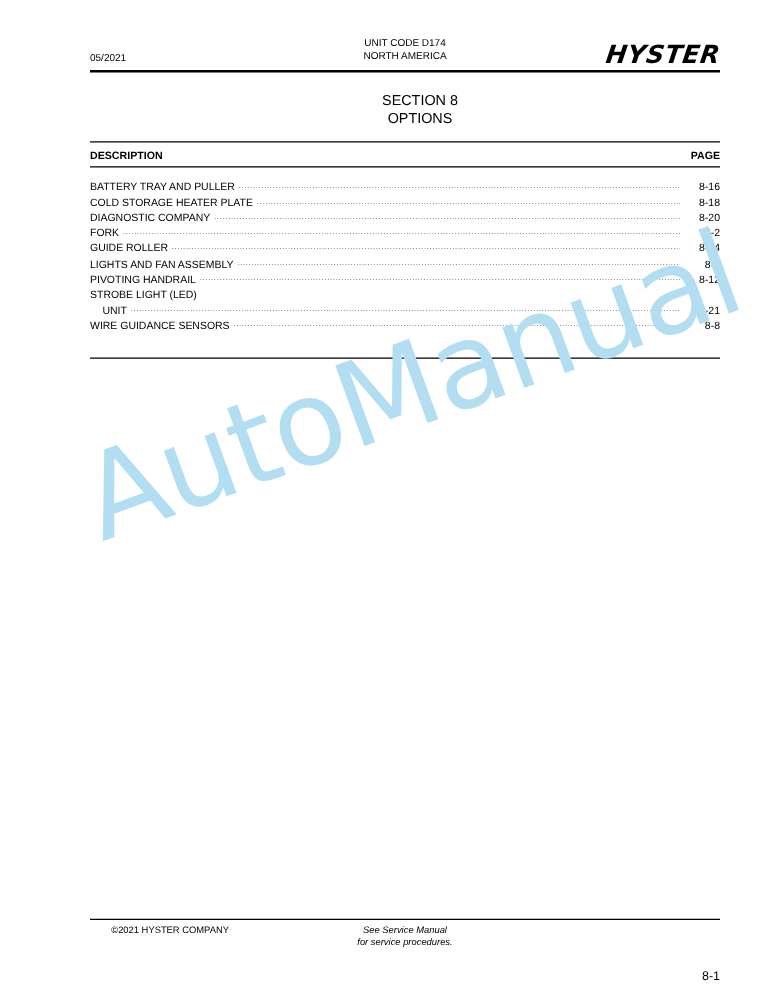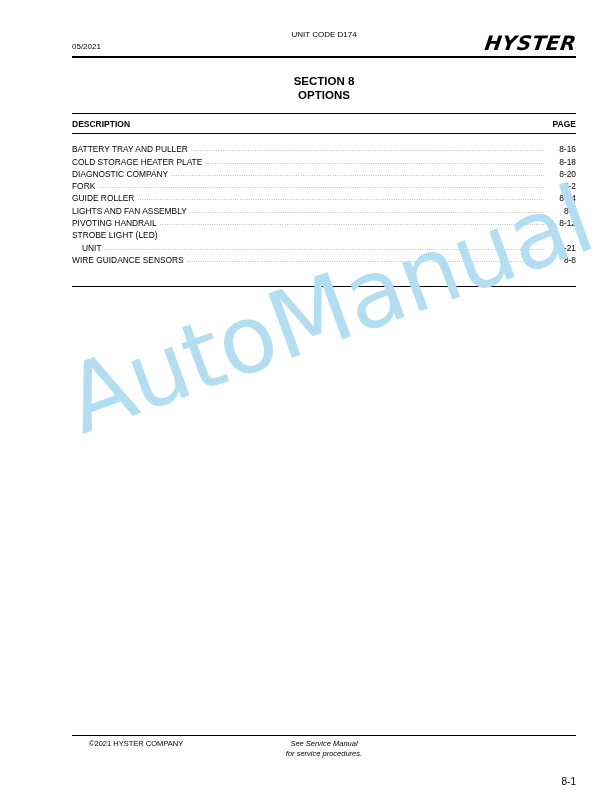--- a/index.html
+++ b/index.html
@@ -5,21 +5,21 @@
   html, body { margin: 0; padding: 0; background: #ffffff; }
   body { width: 612px; height: 792px; position: relative; overflow: hidden; font-family: "Liberation Sans", sans-serif; color: #000; }
   .page { position: absolute; left: 0; top: 0; width: 612px; height: 792px; }
 
   .header { position: absolute; left: 72px; top: 30px; width: 504px; height: 24px; }
   .hdr-date { position: absolute; left: 0; top: 12px; font-size: 8px; }
   .hdr-center { position: absolute; left: 0; width: 504px; top: 0; text-align: center; font-size: 8px; line-height: 10px; }
   .hdr-logo { position: absolute; right: 0; top: 3px; font-family: "DejaVu Sans", sans-serif; font-weight: bold; font-style: italic; font-size: 20px; letter-spacing: 0.5px; line-height: 20px; transform: skewX(-8deg); }
   .hdr-rule { position: absolute; left: 72px; top: 56px; width: 504px; height: 0; border-top: 2px solid #000; }
 
-  .section-title { position: absolute; left: 72px; width: 504px; top: 74px; text-align: center; font-weight: bold; font-size: 11.5px; line-height: 14px; }
+  .section-title { position: absolute; left: 84px; width: 504px; top: 74px; text-align: center; font-weight: normal; font-size: 11.5px; line-height: 14px; }
 
   .toc-rule-top { position: absolute; left: 72px; top: 113px; width: 504px; border-top: 1.2px solid #000; }
   .toc-head { position: absolute; left: 72px; top: 119px; width: 504px; height: 12px; font-weight: bold; font-size: 8.5px; text-decoration: underline; }
   .toc-head .desc { position: absolute; left: 0; top: 0; }
   .toc-head .pg { position: absolute; right: 0; top: 0; }
   .toc-rule-mid { position: absolute; left: 72px; top: 133px; width: 504px; border-top: 1.2px solid #000; }
 
   .toc-list { position: absolute; left: 72px; top: 143px; width: 504px; }
   .toc-row { position: relative; height: 12.3px; font-size: 8.4px; line-height: 12px; display: flex; align-items: flex-end; }
   .toc-row .lbl { white-space: nowrap; padding-right: 3px; }
@@ -39,20 +39,21 @@
 </style>
 </head>
 <body>
 
 <div class="page">
 
   <div class="header">
     <span class="hdr-date">05/2021</span>
     <div class="hdr-center">
       <div>UNIT CODE D174</div>
+      <div>NORTH AMERICA</div>
     </div>
     <span class="hdr-logo">HYSTER</span>
   </div>
   <div class="hdr-rule"></div>
 
   <div class="section-title">
     <div>SECTION 8</div>
     <div>OPTIONS</div>
   </div>
 

